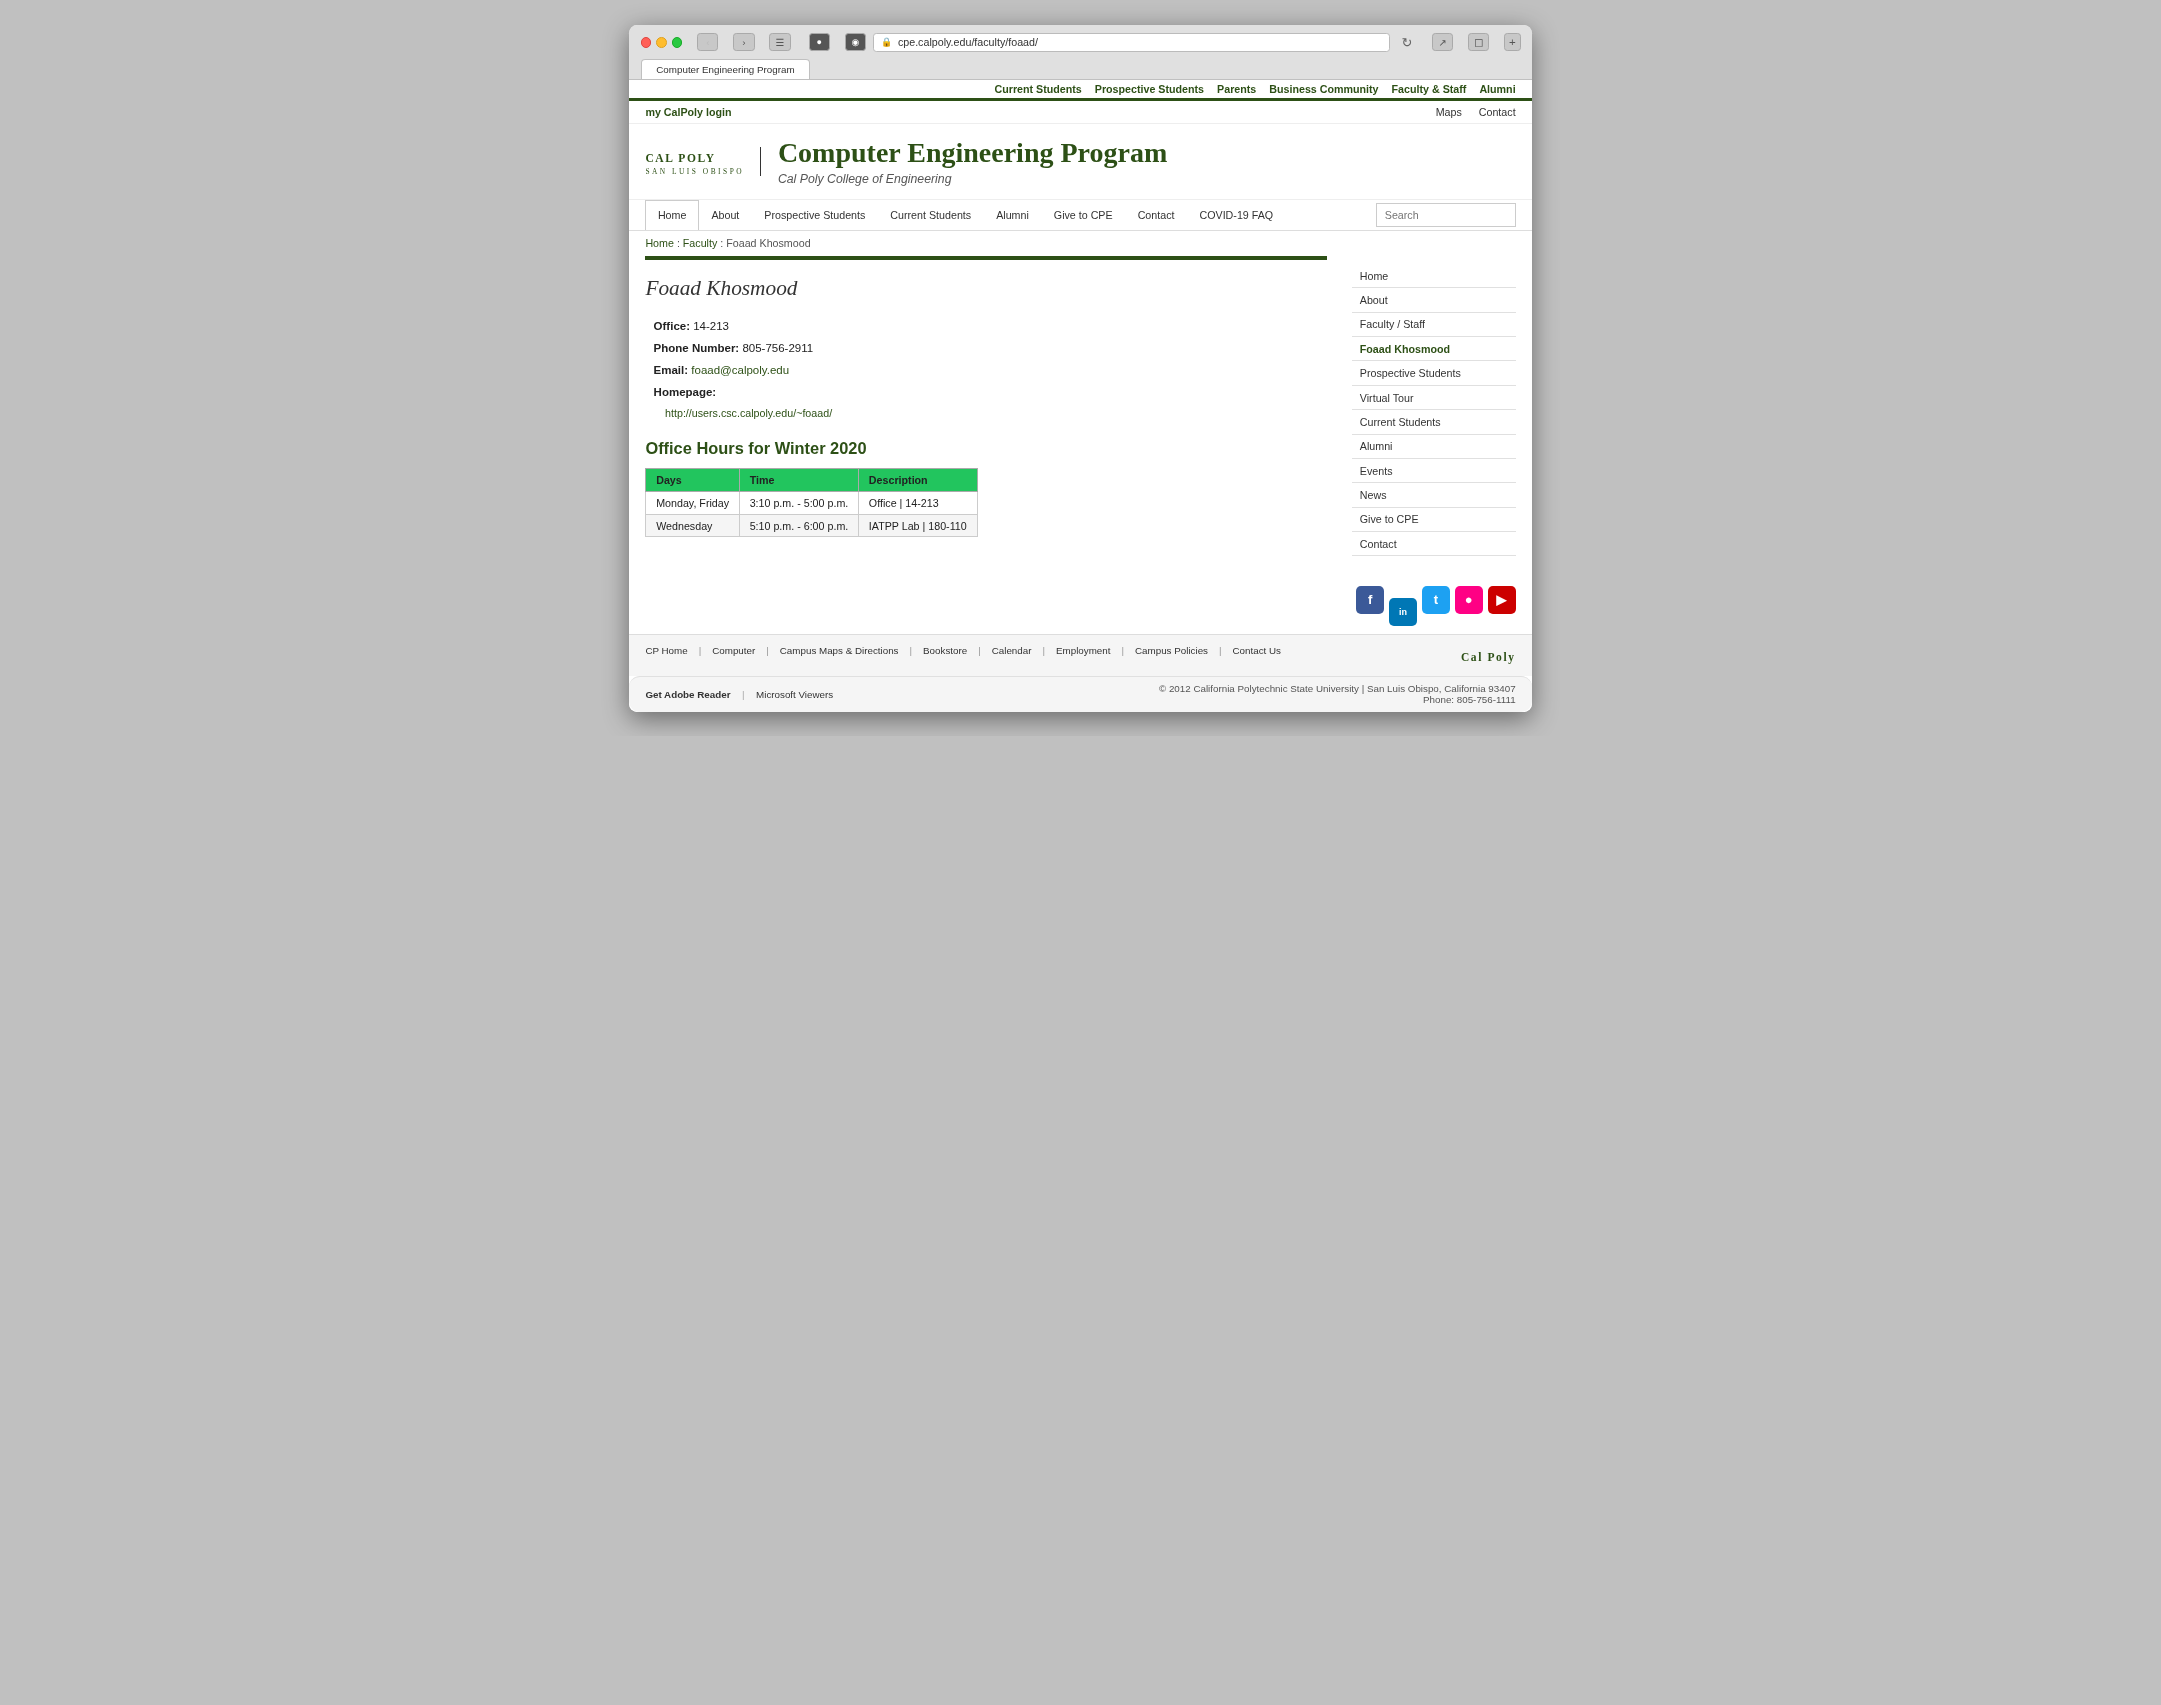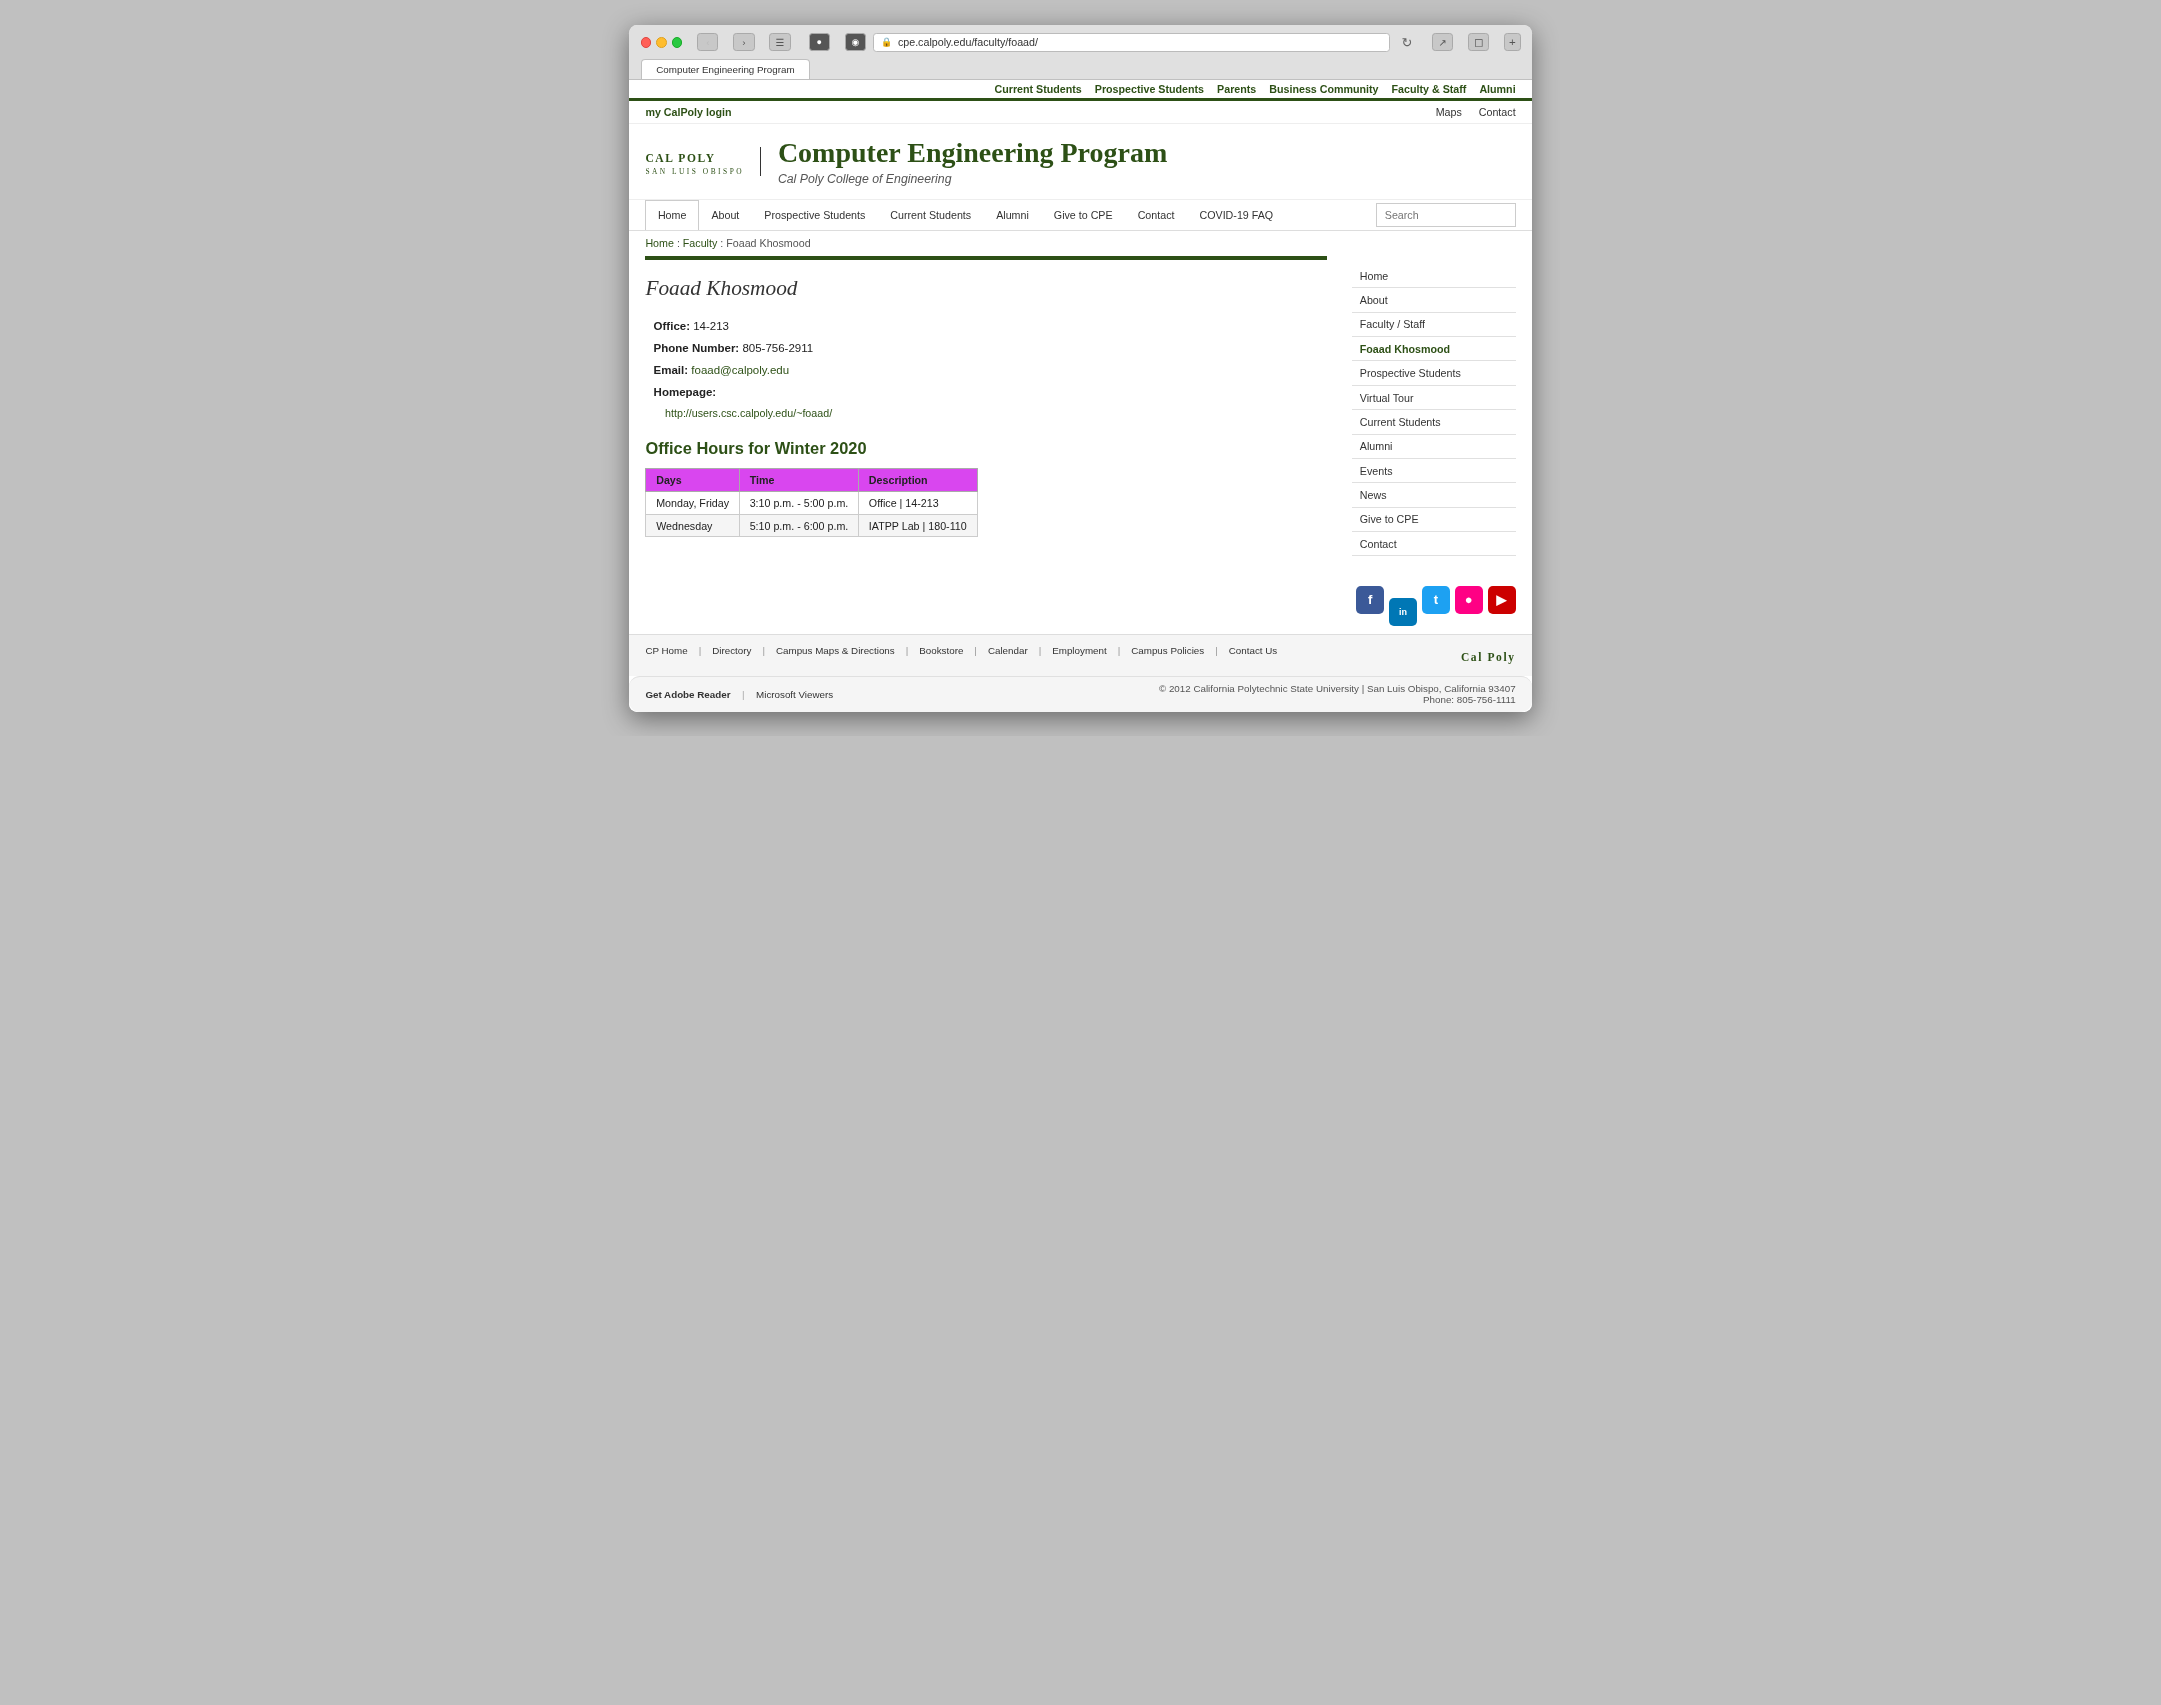--- a/index.html
+++ b/index.html
@@ -232,21 +232,21 @@
       margin-bottom: 9.8px;
       font-family: Arial, sans-serif;
     }
 
     .office-table {
       border-collapse: collapse;
       font-size: 10.7px;
       width: auto;
     }
     .office-table th {
-      background: #d946ef;
+      background: #22c55e;
       border: 0.8px solid #aaa;
       padding: 4.9px 9.8px;
       text-align: left;
       font-weight: bold;
     }
     .office-table td {
       border: 0.8px solid #ccc;
       padding: 4.9px 9.8px;
       background: white;
     }
@@ -495,21 +495,21 @@
       <a class="social-icon si-fb" title="Facebook">f</a>
       <a class="social-icon si-li" title="LinkedIn" style="font-size:9px;font-weight:bold;margin-top:12px;">in</a>
       <a class="social-icon si-tw" title="Twitter">t</a>
       <a class="social-icon si-fl" title="Flickr">●</a>
       <a class="social-icon si-yt" title="YouTube">▶</a>
     </div>
 
     <div class="footer-links">
       <a>CP Home</a>
       <span class="footer-divider">|</span>
-      <a>Directory</a>
+      <a>Computer</a>
       <span class="footer-divider">|</span>
       <a>Campus Maps &amp; Directions</a>
       <span class="footer-divider">|</span>
       <a>Bookstore</a>
       <span class="footer-divider">|</span>
       <a>Calendar</a>
       <span class="footer-divider">|</span>
       <a>Employment</a>
       <span class="footer-divider">|</span>
       <a>Campus Policies</a>

